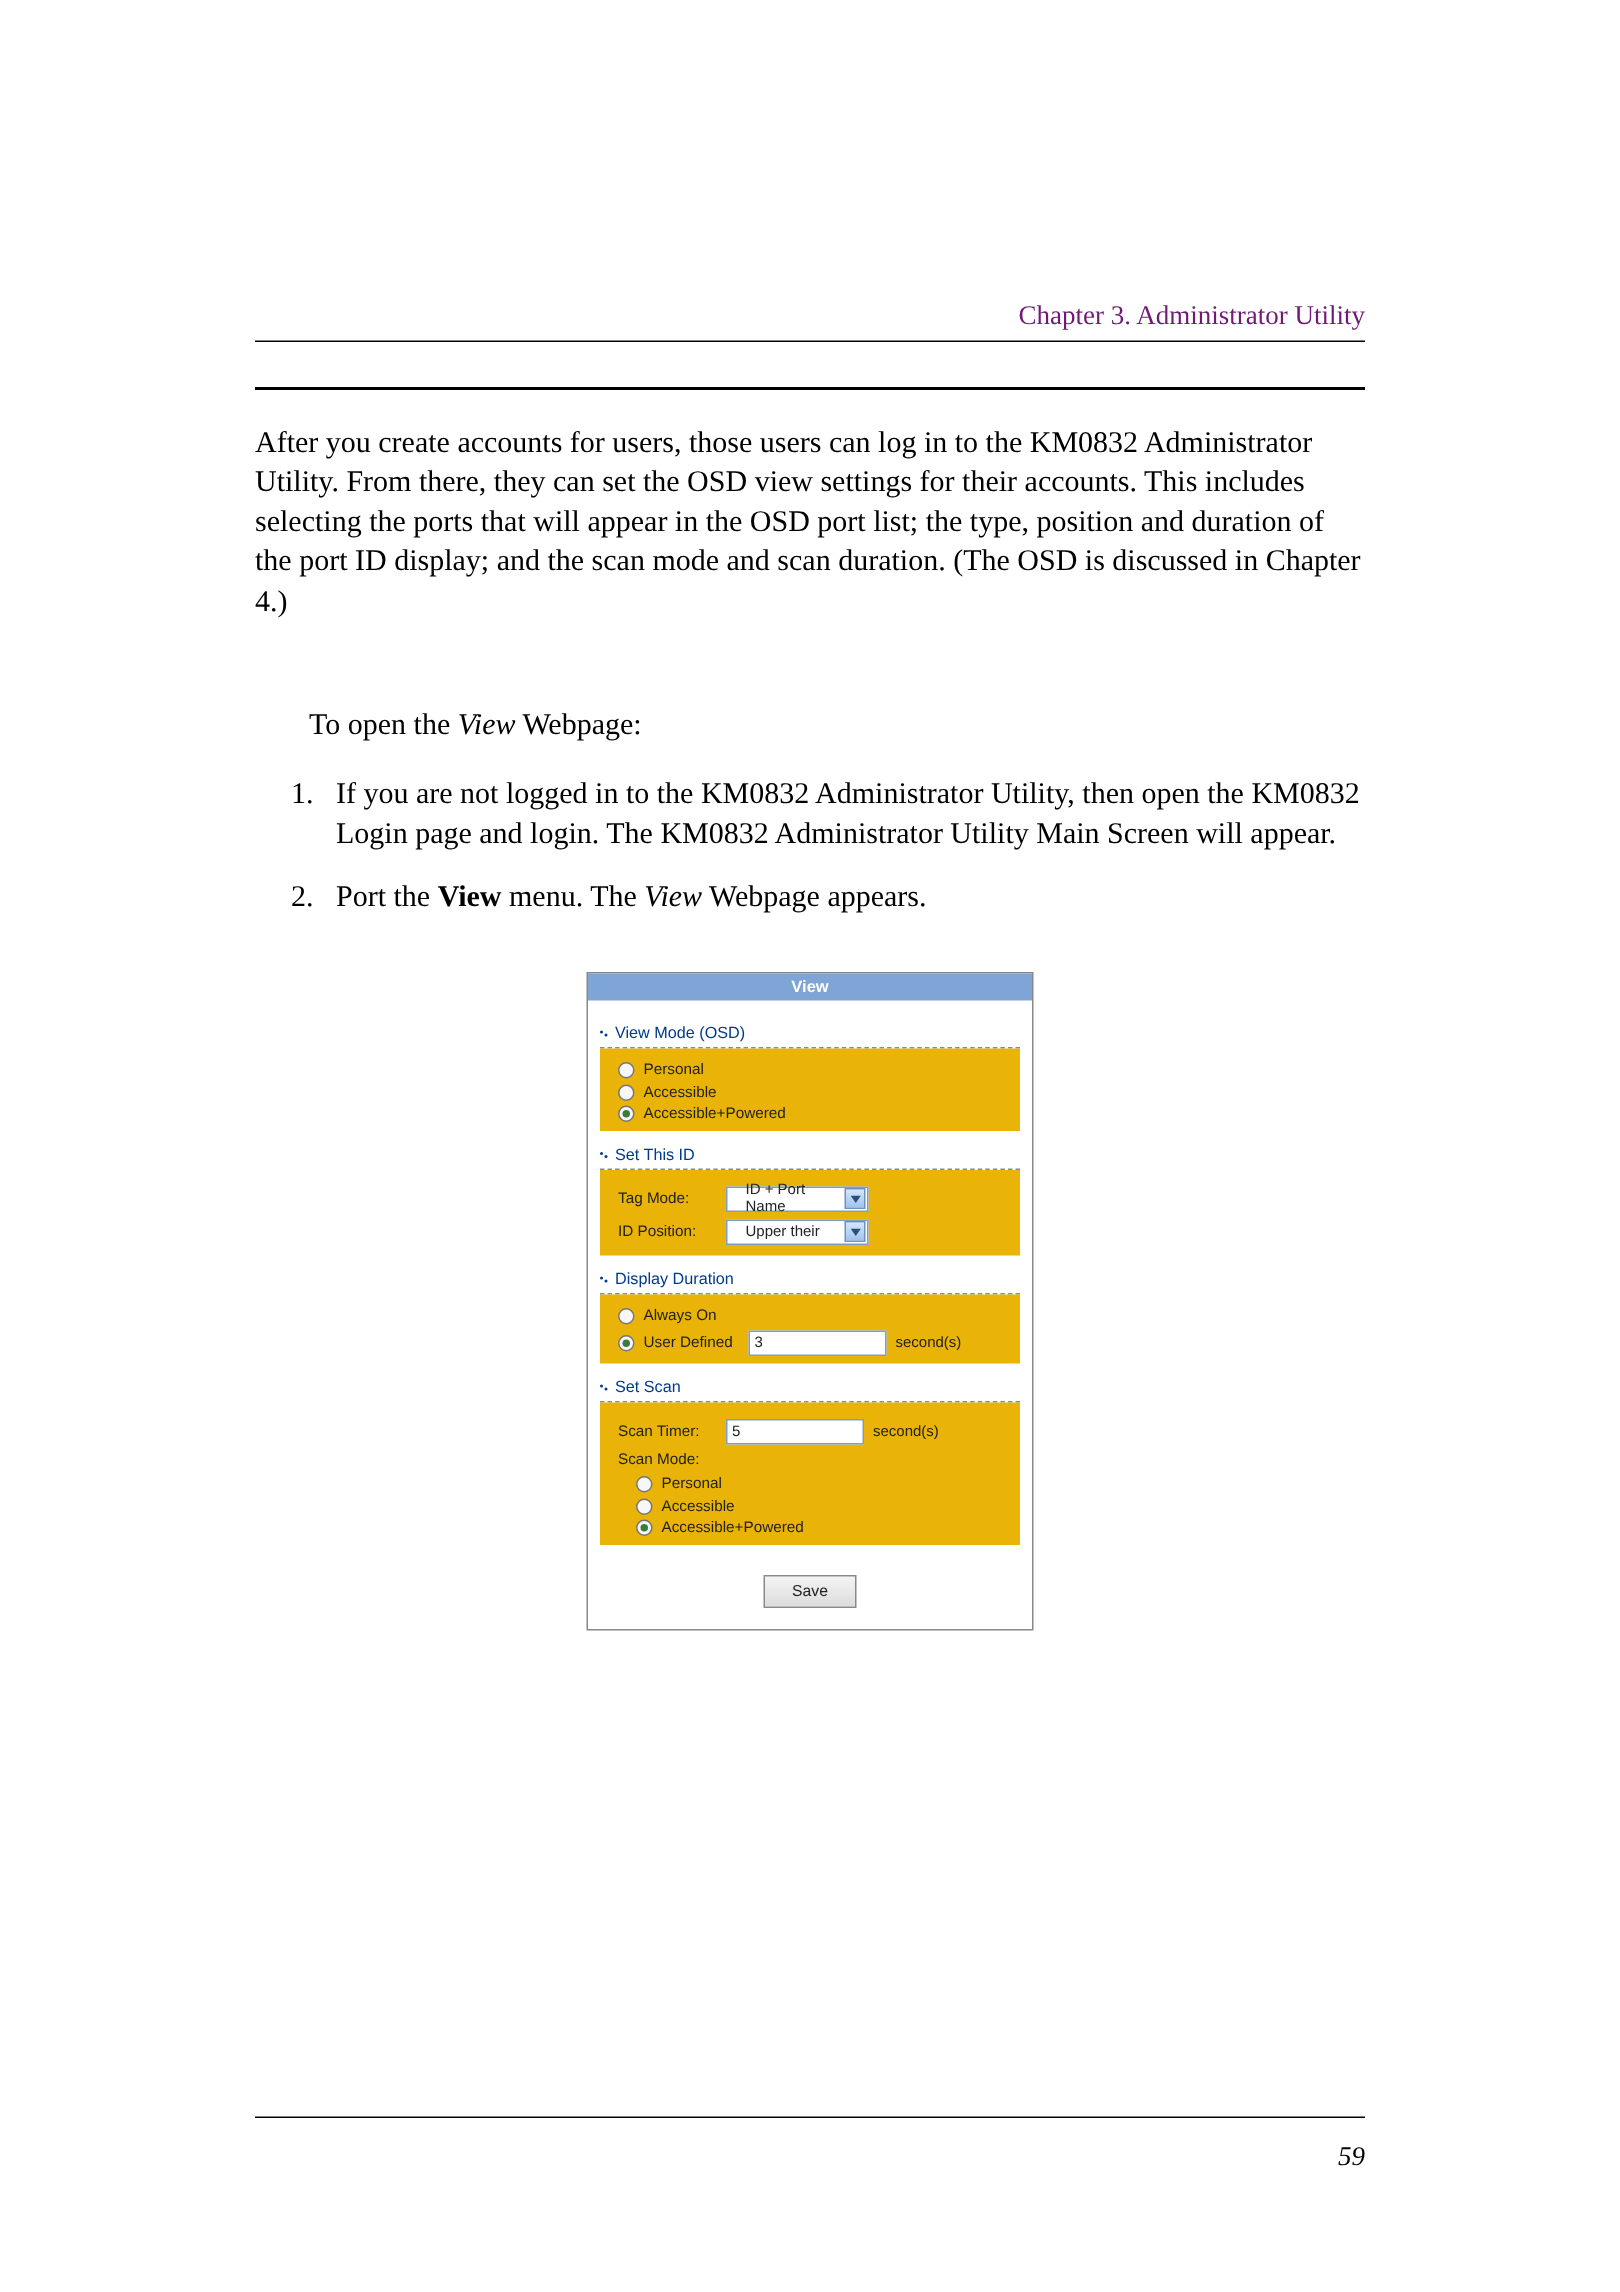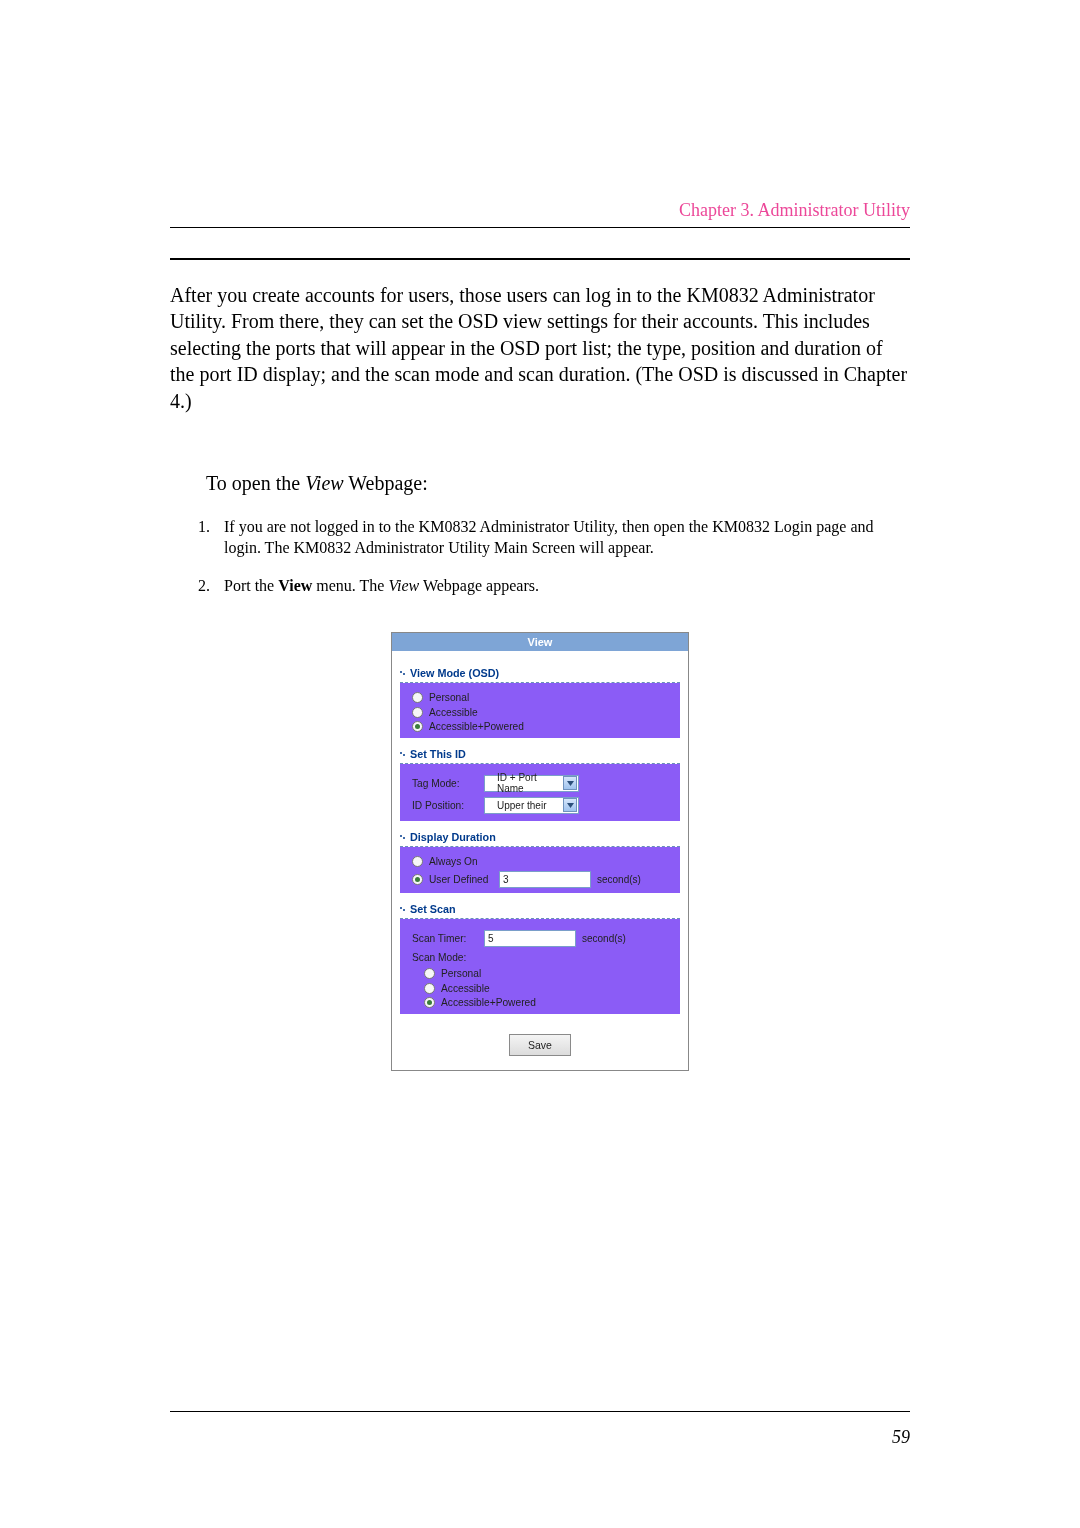--- a/index.html
+++ b/index.html
@@ -12,21 +12,21 @@
     height: 1528px;
     position: relative;
     font-family: "Times New Roman", Times, serif;
     color: #000;
     box-sizing: border-box;
     padding: 200px 170px 0 170px;
   }
   .chapter-header {
     text-align: right;
     font-size: 18px;
-    color: #ec4899;
+    color: #701a75;
     margin-bottom: 6px;
   }
   .chapter-rule {
     border: 0;
     border-top: 1.5px solid #000;
     margin: 0 0 30px 0;
   }
   .section-title {
     font-family: Arial, Helvetica, sans-serif;
     font-weight: bold;
@@ -40,21 +40,21 @@
   }
   .body-text {
     font-size: 20px;
     line-height: 1.32;
   }
   .lead-in {
     margin-top: 56px;
     margin-left: 36px;
   }
   ol.steps {
-    font-size: 16px;
+    font-size: 20px;
     line-height: 1.32;
     padding-left: 44px;
     margin-top: 18px;
   }
   ol.steps > li {
     margin-bottom: 16px;
     padding-left: 10px;
   }
   .italic { font-style: italic; }
   .bold   { font-weight: bold; }
@@ -79,42 +79,42 @@
     text-align: center;
     font-weight: bold;
     font-size: 11px;
     padding: 3px 0;
   }
   .shot-body {
     padding: 6px 8px 14px 8px;
   }
   .group-title {
     color: #003a8c;
-    font-weight: bold;
+    font-weight: normal;
     font-size: 10.8px;
     margin-top: 10px;
     border-bottom: 1px dashed #6a8fb8;
     padding-bottom: 3px;
     display: flex;
     align-items: center;
     gap: 4px;
   }
   .group-title .dot {
     width: 6px; height: 6px; display: inline-block;
     position: relative;
   }
   .group-title .dot::before,
   .group-title .dot::after {
     content: ""; position: absolute; width: 2px; height: 2px; background: #003a8c; border-radius: 50%;
   }
   .group-title .dot::before { left: 0; top: 1px; }
   .group-title .dot::after  { left: 3px; top: 3px; }
   .group-body {
     padding: 6px 2px 2px 12px;
-    background: #8b5cf6;
+    background: #eab308;
   }
   .radio-row {
     display: flex;
     align-items: center;
     gap: 6px;
     margin: 3.5px 0;
   }
   .radio {
     width: 11px; height: 11px; border: 1px solid #777; border-radius: 50%; box-sizing: border-box;
     display: flex; align-items: center; justify-content: center;

